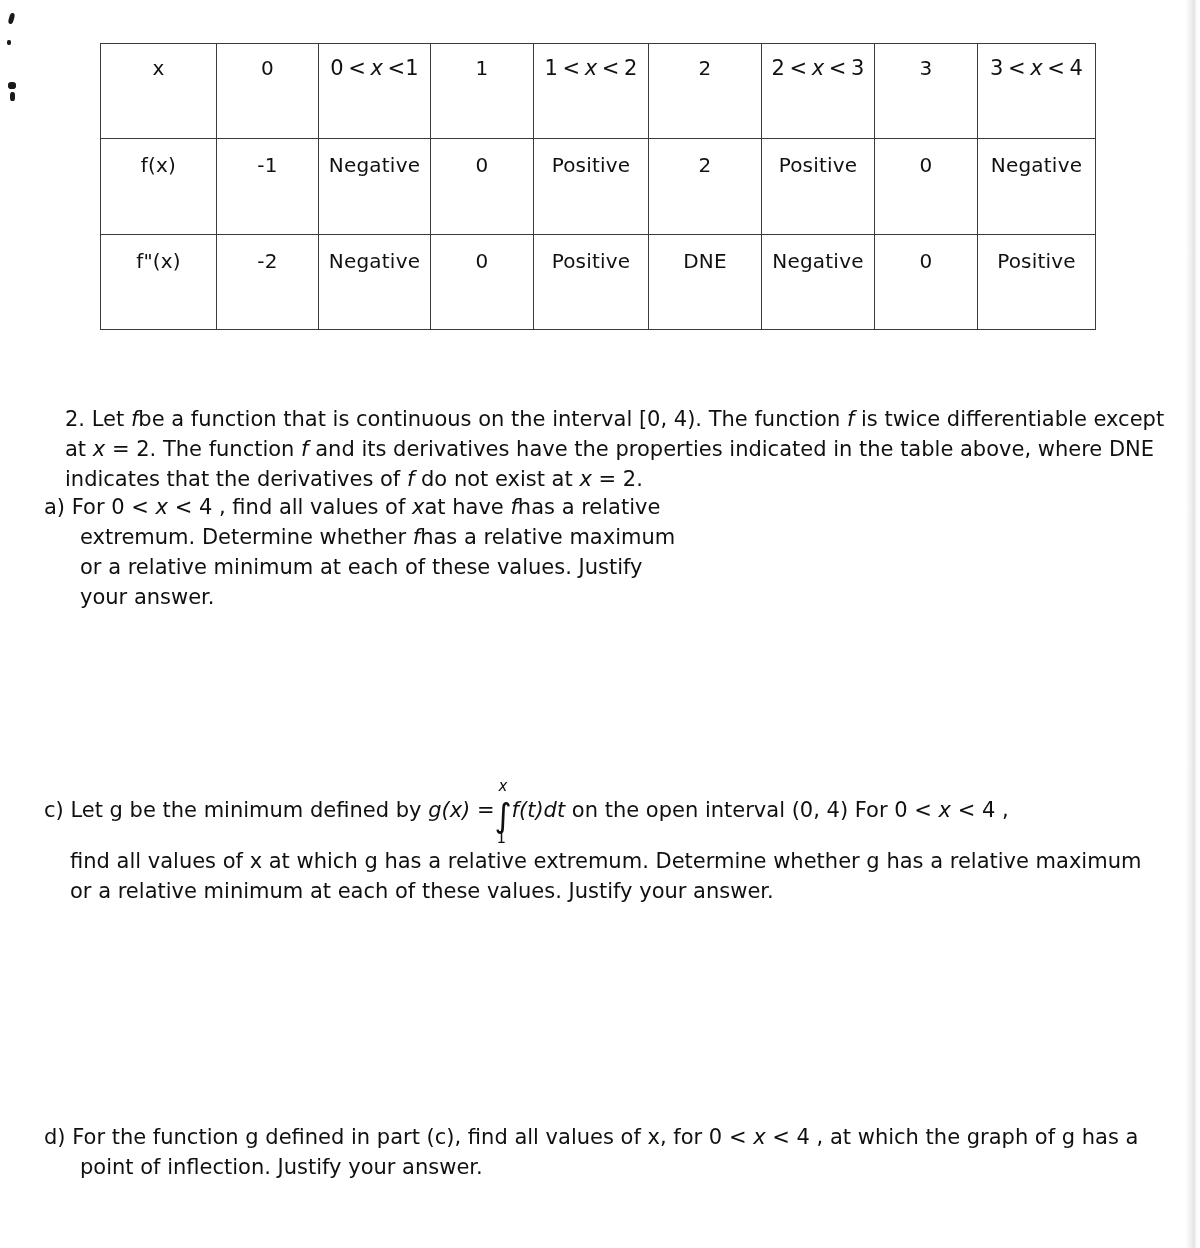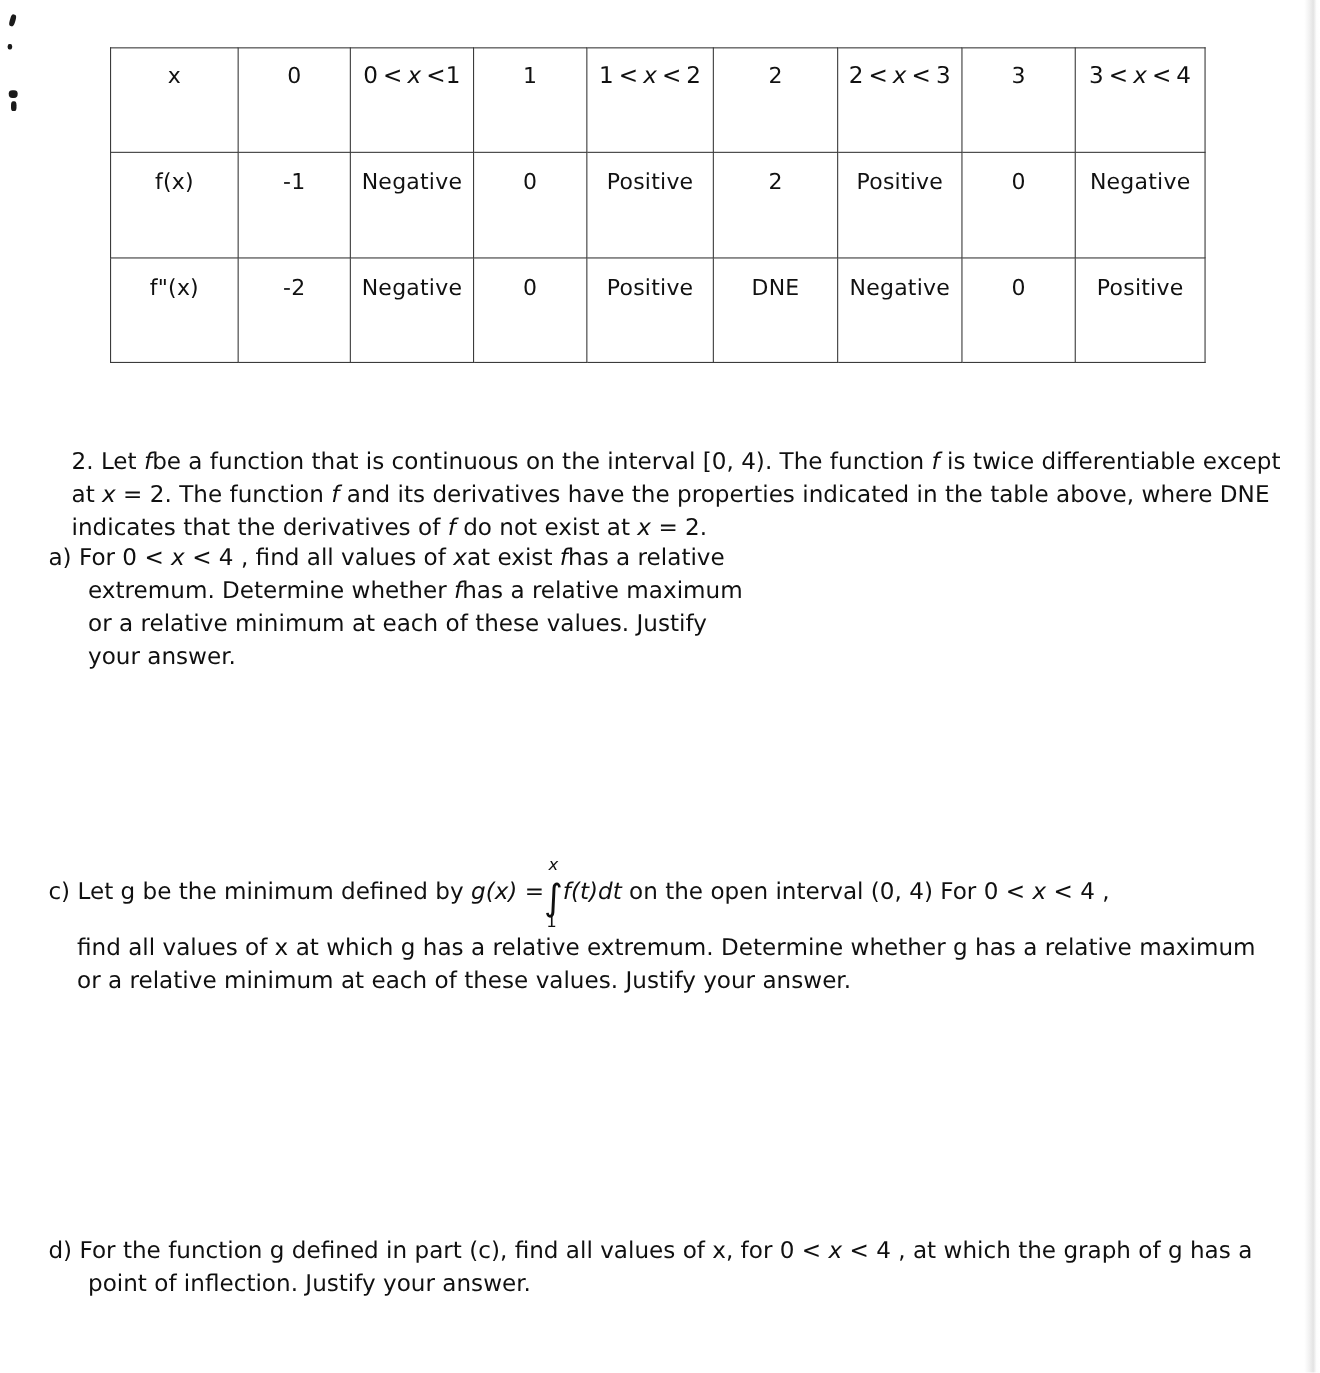--- a/index.html
+++ b/index.html
@@ -225,21 +225,21 @@
     <span class="ital">x</span>
     <span>= 2.</span>
   </div>
 
   <div class="prose part-a">
     <span class="hang">
       <span class="marker">a)</span>
       <span>For 0 &lt;</span>
       <span class="ital">x</span>
       <span>&lt; 4 , find all values of</span>
-      <span class="ital">x</span><span>at exist</span>
+      <span class="ital">x</span><span>at have</span>
       <span class="ital">f</span><span>has a relative extremum. Determine whether</span>
       <span class="ital">f</span><span>has a relative maximum or a relative minimum at each of these values. Justify your answer.</span>
     </span>
   </div>
 
   <div class="prose part-c">
     <span class="marker">c)</span>
     <span>Let g be the minimum defined by</span>
     <span class="integral-expr">
       <span class="ital">g(x) =</span><span class="int-stack"><span class="int-upper">x</span><span class="int-sign">∫</span><span class="int-lower">1</span></span><span class="ital">f(t)dt</span>

